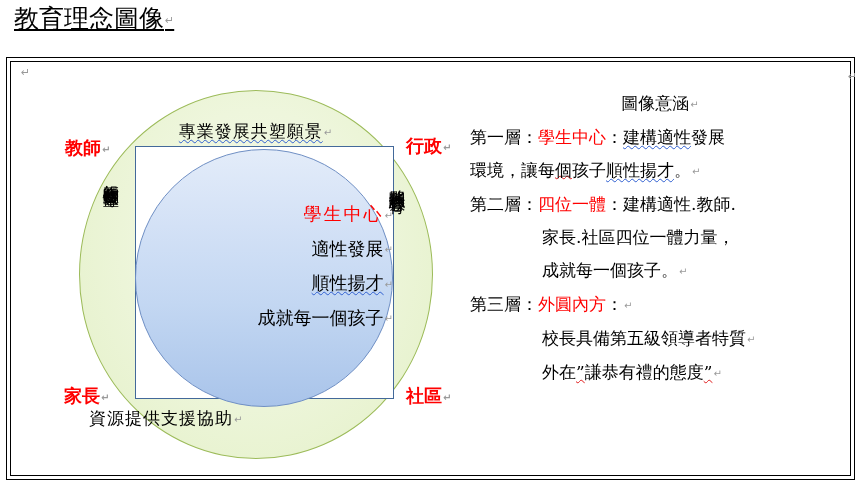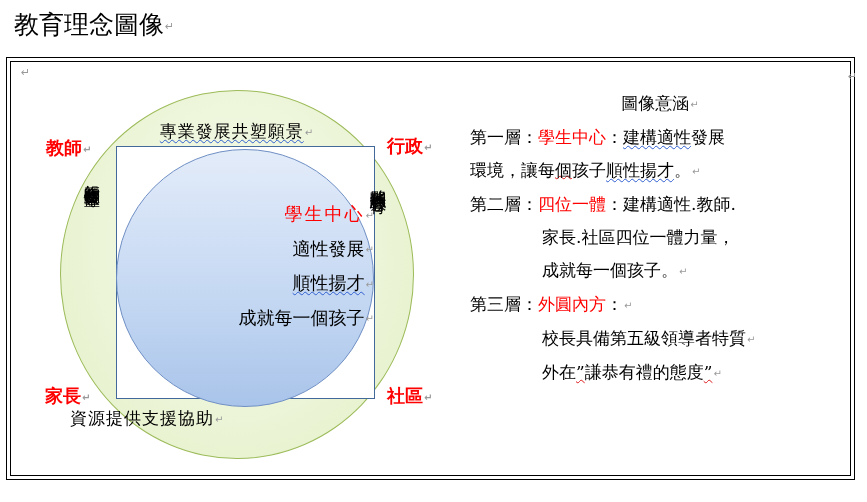--- a/index.html
+++ b/index.html
@@ -10,24 +10,25 @@
     font-family:"DejaVu Serif","Liberation Serif",serif;
     overflow:hidden;
     position:relative;
   }
 
   
   #doc-title{
     position:absolute;
     left:14px; top:4px;
     font-size:25px;
-    line-height:41px;
+    line-height:30px;
     color:#000000;
     white-space:nowrap;
     font-family:"DejaVu Serif","Liberation Serif",serif;
+    text-decoration:underline;
   }
   .pilcrow{
     color:#9a9a9a;
     font-size:11px;
     font-family:"DejaVu Sans","Liberation Sans",sans-serif;
     vertical-align:middle;
     margin-left:1px;
   }
   .pilcrow.small{font-size:10px;}
 
@@ -57,21 +58,21 @@
     position:absolute;
     left:848px; top:70px;
     color:#9a9a9a;
     font-size:11px;
     font-family:"DejaVu Sans","Liberation Sans",sans-serif;
   }
 
   
   #diagram{
     position:absolute;
-    left:4px; top:57px;
+    left:23px; top:57px;
     width:460px; height:348px;
   }
 
   
   #green-ellipse{
     position:absolute;
     left:56px; top:33px;
     width:354px; height:369px;
     border-radius:50%;
     background:radial-gradient(ellipse at 50% 42%, #f4f9e8 0%, #eef6dc 45%, #e3f0c6 100%);

